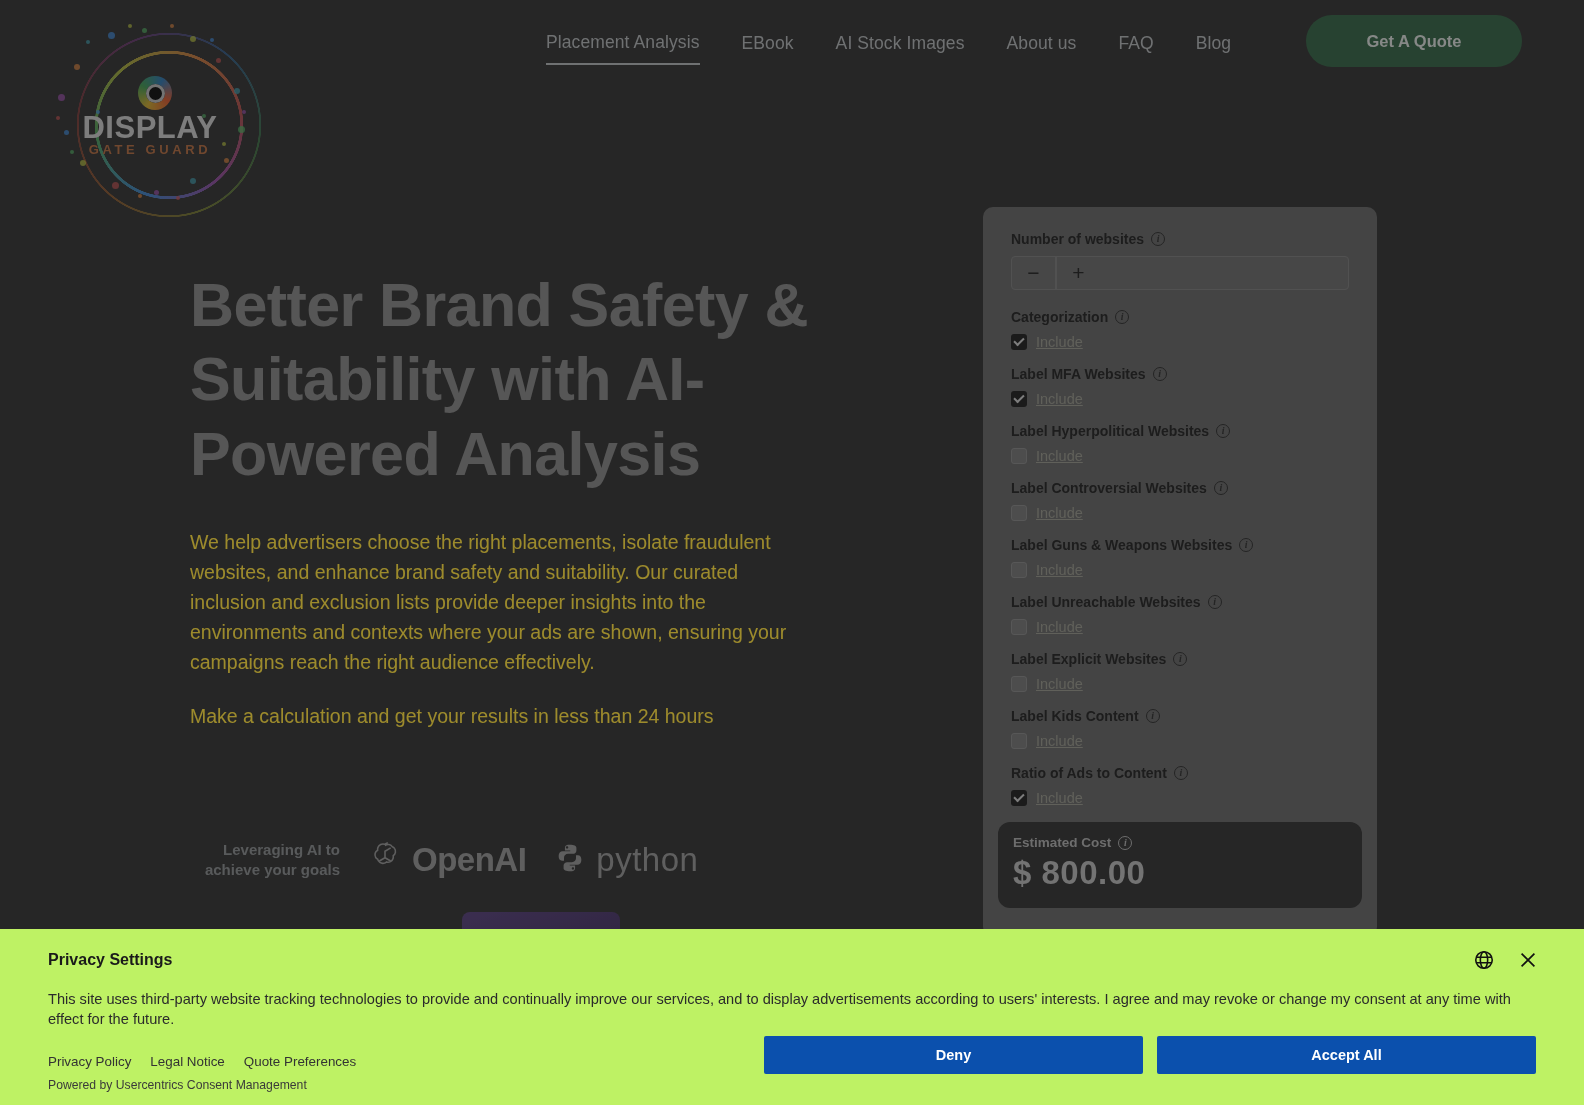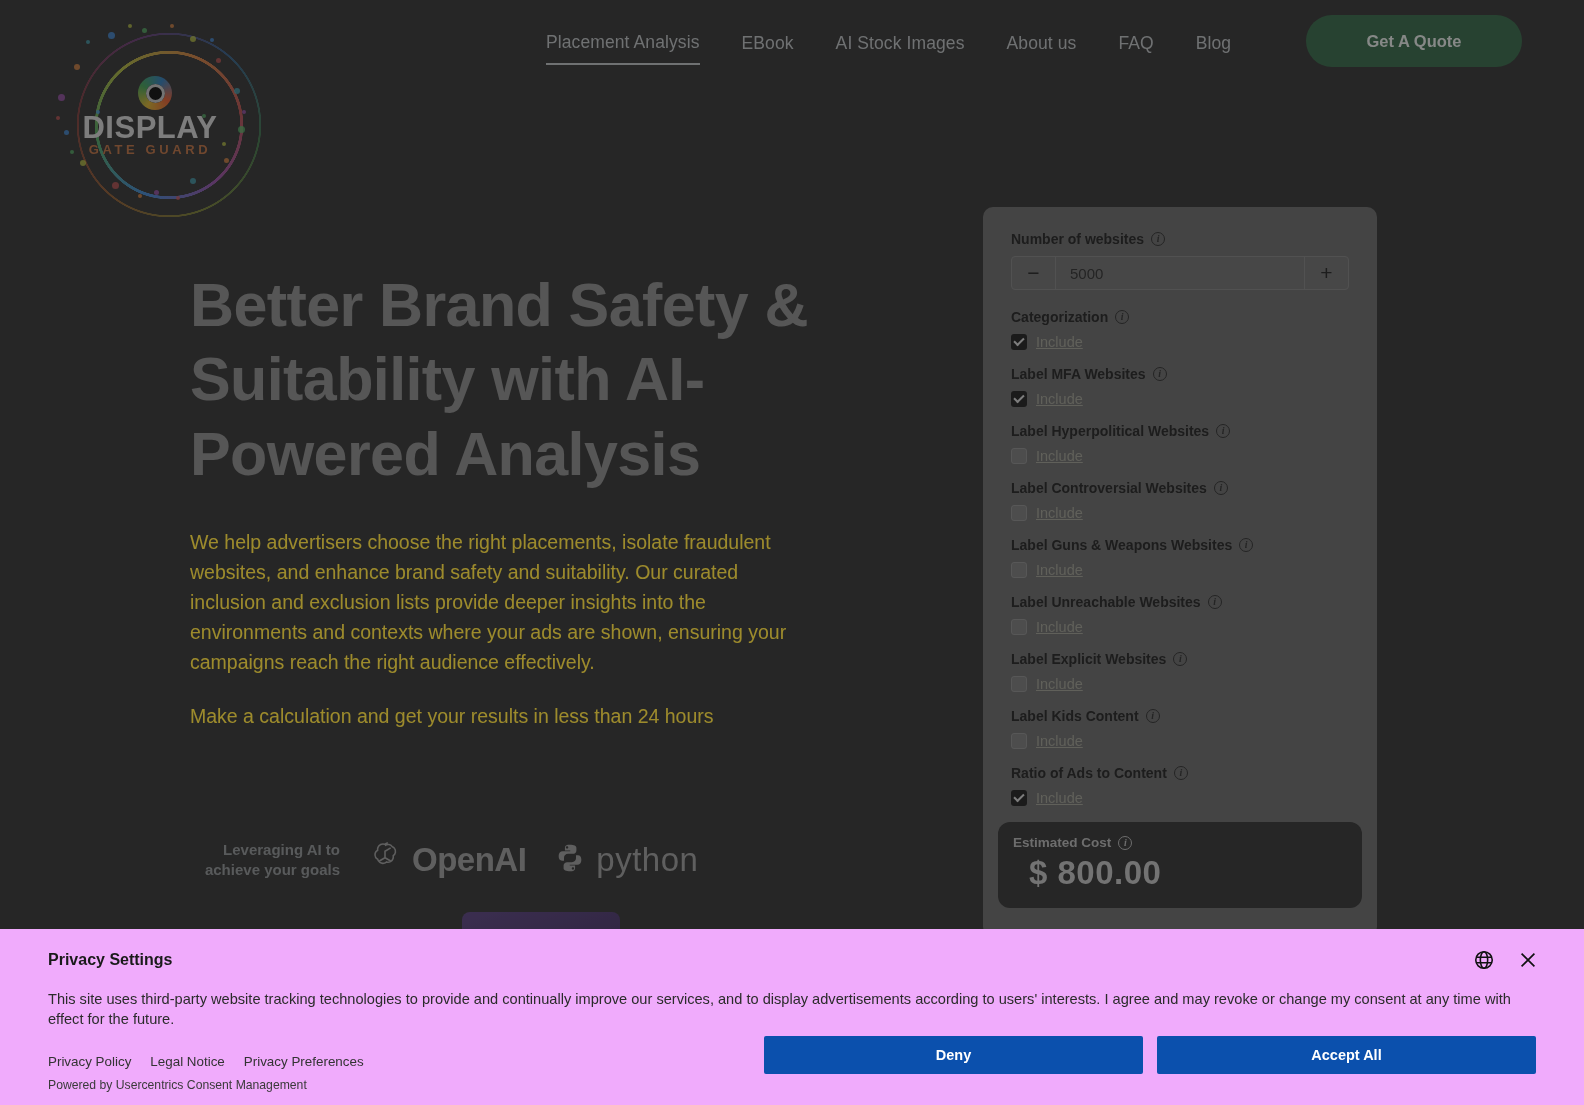--- a/index.html
+++ b/index.html
@@ -291,35 +291,34 @@
     color: #b0b0b0;
     display: flex; align-items: center; gap: 7px;
   }
   .cost-label .info-icon { border-color: #b0b0b0; color: #b0b0b0; }
   .cost-value {
     font-size: 33px;
     font-weight: 700;
     color: #b9b9b9;
     margin-top: 4px;
     letter-spacing: .5px;
-    margin-left: 16px;
   }
   .next-label {
     margin-top: 22px;
     font-size: 14px;
     font-weight: 700;
     color: #2e2e2e;
   }
 
   
   .banner {
     position: absolute;
     left: 0; right: 0; bottom: 0;
     height: 176px;
-    background: #f0abfc;
+    background: #bef264;
     padding: 22px 48px 0 48px;
   }
   .banner-title {
     font-size: 16px;
     font-weight: 700;
     color: #1a1a1a;
   }
   .banner-text {
     margin-top: 20px;
     font-size: 14.6px;
@@ -458,21 +457,20 @@
 
   <div class="calc">
 
     <div class="field-label">
       <span>Number of websites</span>
       <span class="info-icon">i</span>
     </div>
 
     <div class="stepper">
       <button class="step-btn minus">−</button>
-      <input class="step-val" value="5000" style="">
       <button class="step-btn plus">+</button>
     </div>
 
     <div class="field-label">
       <span>Categorization</span>
       <span class="info-icon">i</span>
     </div>
     <div class="check-row">
       <span class="cbox on"></span>
       <span class="check-label">Include</span>
@@ -562,21 +560,21 @@
   </div>
 </div>
 
 <div class="banner">
   <div class="banner-title">Privacy Settings</div>
   <div class="banner-text">This site uses third-party website tracking technologies to provide and continually improve our services, and to display advertisements according to users' interests. I agree and may revoke or change my consent at any time with effect for the future.</div>
 
   <div class="banner-links">
     <a>Privacy Policy</a>
     <a>Legal Notice</a>
-    <a>Privacy Preferences</a>
+    <a>Quote Preferences</a>
   </div>
   <div class="banner-powered">Powered by Usercentrics Consent Management</div>
 
   <div class="banner-actions">
     <button class="banner-btn">Deny</button>
     <button class="banner-btn">Accept All</button>
   </div>
 
   <div class="banner-icons">
     <span>

